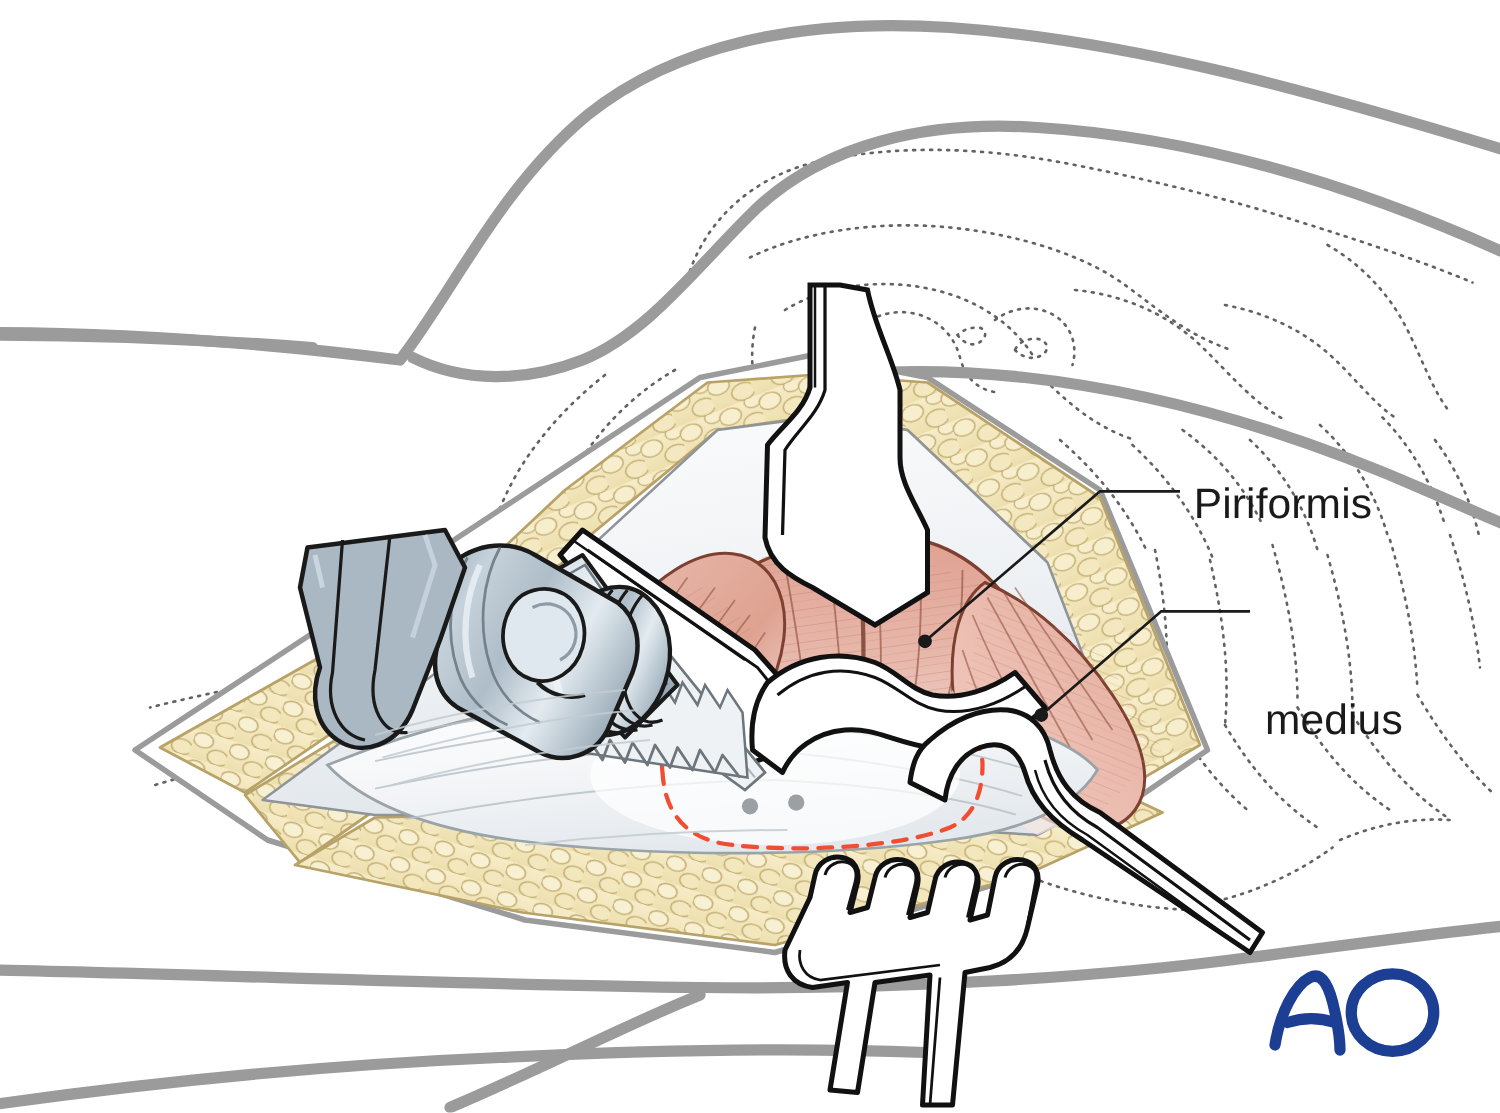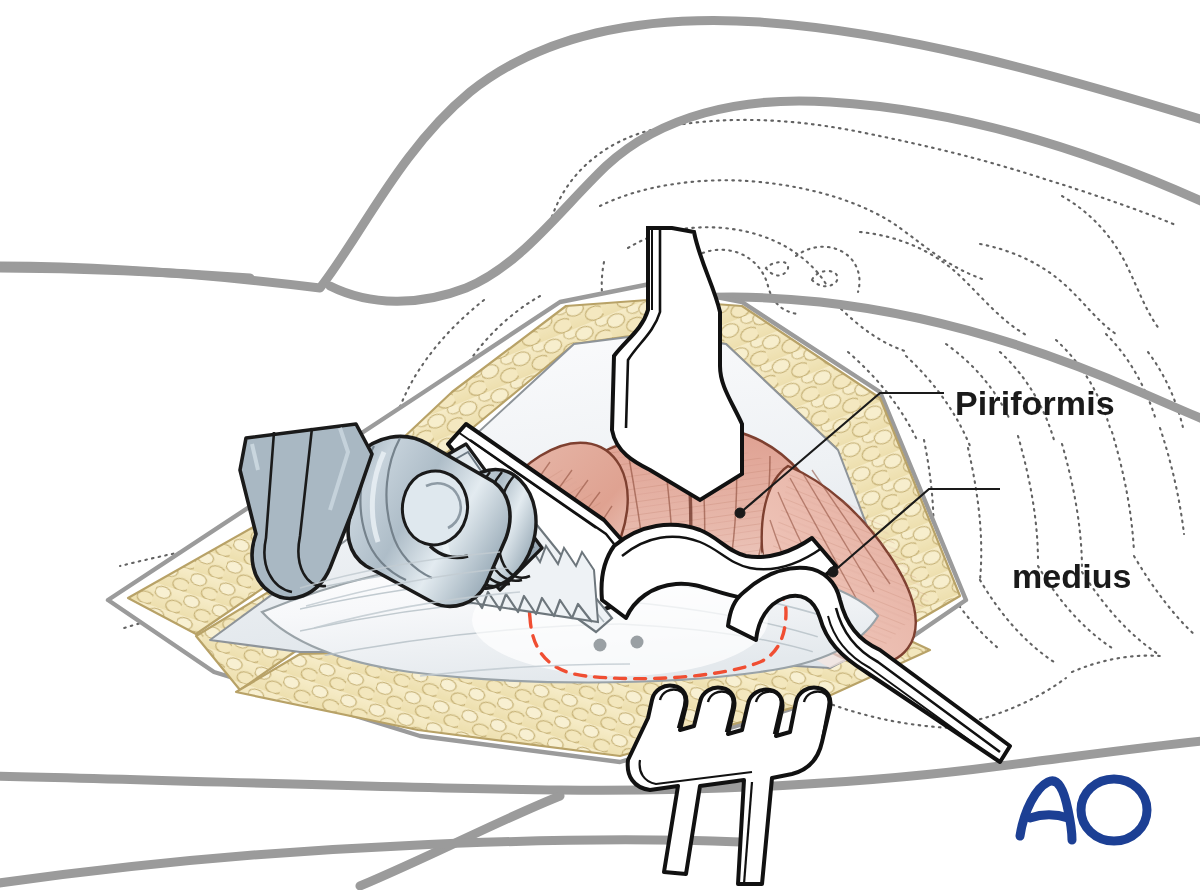--- a/index.html
+++ b/index.html
@@ -1,21 +1,21 @@
 <!DOCTYPE html>
 <html><head>
 <meta charset="utf-8">
 <title>Surgical Approach Illustration</title>
 <style>
   html,body{margin:0;padding:0;background:#ffffff;}
   body{
     width:1200px;height:890px;position:relative;overflow:hidden;
     font-family:"Liberation Sans","DejaVu Sans",sans-serif;
   }
-  #stage{position:absolute;left:0;top:0;width:1200px;height:704px;font-weight:bold;}
+  #stage{position:absolute;left:0;top:0;width:1200px;height:704px;}
   svg.layer{position:absolute;left:0;top:0;width:1200px;height:890px;display:block;}
   .label-text{
     position:absolute;
     font-family:"Liberation Sans","DejaVu Sans",sans-serif;
     font-size:34px;
     color:#1a1a1a;
     line-height:1.22;
     white-space:pre;
     letter-spacing:0.1px;
   }

